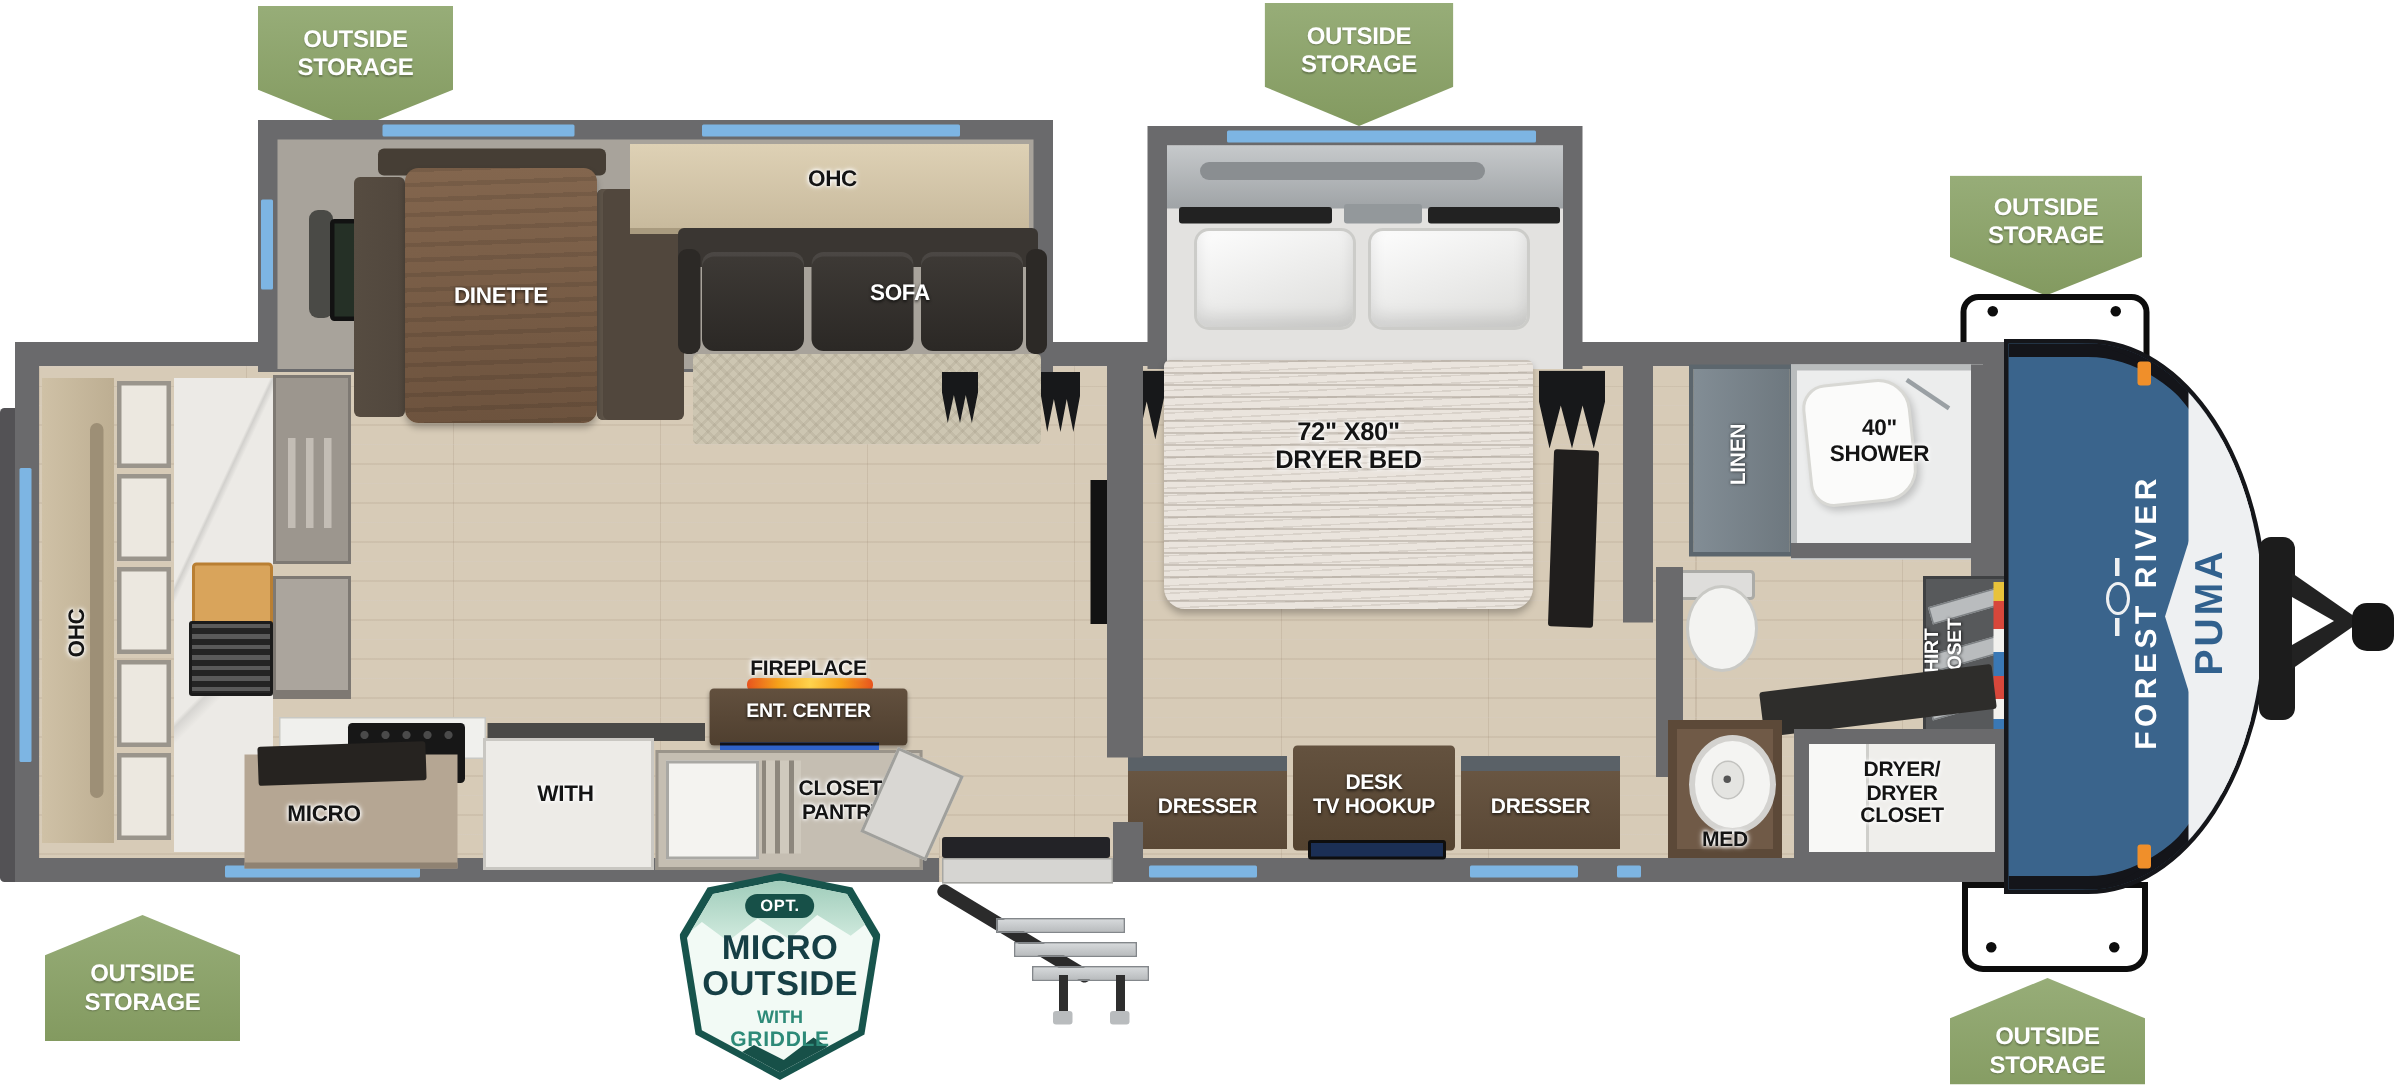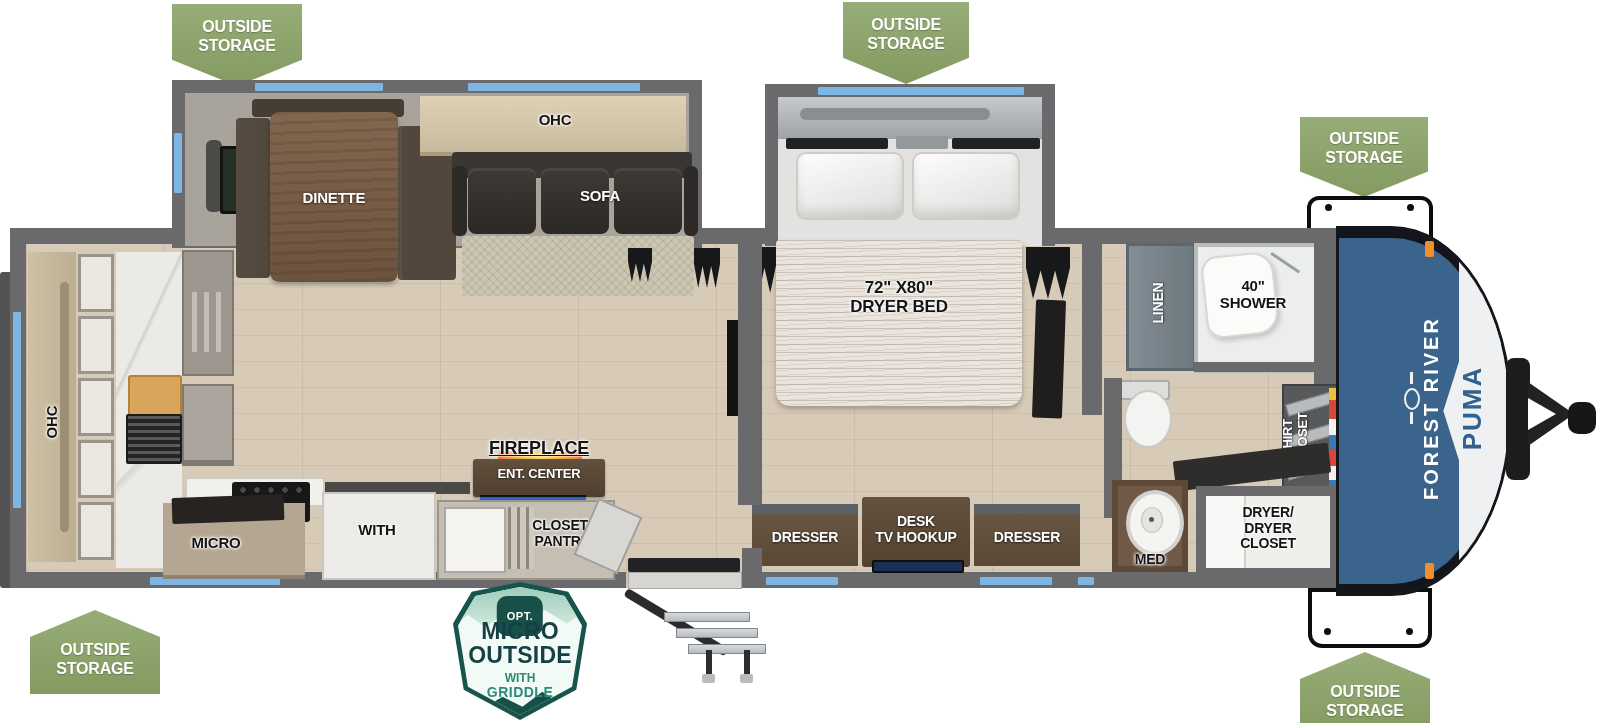--- a/index.html
+++ b/index.html
@@ -131,21 +131,21 @@
   <div class="abs" style="left:163px;top:503px;width:142px;height:72px;background:#b5a693;border-bottom:4px solid #8f8272;"></div>
   <div class="abs" style="left:172px;top:496px;width:112px;height:26px;background:#262320;border-radius:2px;transform:rotate(-2deg);"></div>
   <div class="lbl" style="left:166px;top:535px;width:100px;">MICRO</div>
   <div class="abs" style="left:325px;top:482px;width:145px;height:12px;background:#4a4947;"></div>
   <div class="abs" style="left:322px;top:492px;width:110px;height:84px;background:#edebe7;border:2px solid #c9c7c2;"></div>
   <div class="lbl" style="left:327px;top:522px;width:100px;">WITH</div>
 
   <div class="abs" style="left:498px;top:452px;width:84px;height:9px;background:linear-gradient(90deg,#e8541e,#f6a21a,#ffd34d,#f6a21a,#e8541e);border-radius:4px;"></div>
   <div class="abs" style="left:473px;top:459px;width:132px;height:38px;background:linear-gradient(180deg,#62503e,#4f3f2f);border-radius:3px;box-shadow:0 2px 3px rgba(0,0,0,.3);"></div>
   <div class="abs" style="left:480px;top:495px;width:106px;height:7px;background:#2f62c9;border-top:2px solid #10121a;"></div>
-  <div class="lbl" style="left:474px;top:438px;width:130px;font-size:18px;text-decoration:underline;">FIREPLACE</div>
+  <div class="lbl" style="left:474px;top:438px;width:130px;font-size:14px;">FIREPLACE</div>
   <div class="lbl w" style="left:476px;top:467px;width:126px;font-size:13px;">ENT. CENTER</div>
 
   <div class="abs" style="left:437px;top:500px;width:174px;height:76px;background:#c5beb2;border:2px solid #9a948a;"></div>
   <div class="abs" style="left:444px;top:507px;width:58px;height:62px;background:#f4f3f0;border:2px solid #a9a8a4;"></div>
   <div class="abs" style="left:508px;top:507px;width:26px;height:62px;background:repeating-linear-gradient(90deg,#8d877d 0 3px,#cfc9bd 3px 9px);"></div>
   <div class="lbl" style="left:520px;top:518px;width:84px;font-size:14px;white-space:normal;">
     <span style="display:block;">CLOSET/</span>
     <span style="display:block;">PANTRY</span>
   </div>
   <div class="abs" style="left:584px;top:505px;width:44px;height:58px;background:#d9d7d3;border:2px solid #a0a09c;transform:rotate(24deg);"></div>
@@ -258,21 +258,21 @@
   <div class="tread" style="left:688px;top:644px;width:76px;height:8px;"></div>
   <div class="abs" style="left:706px;top:650px;width:6px;height:26px;background:#2e2e2e;"></div>
   <div class="abs" style="left:744px;top:650px;width:6px;height:26px;background:#2e2e2e;"></div>
   <div class="abs" style="left:702px;top:674px;width:13px;height:9px;background:#b9bcbe;border-radius:2px;"></div>
   <div class="abs" style="left:740px;top:674px;width:13px;height:9px;background:#b9bcbe;border-radius:2px;"></div>
 
   <div class="abs" style="left:453px;top:582px;width:134px;height:138px;background:#17544c;clip-path:polygon(50% 0,86% 7%,100% 30%,92% 78%,50% 100%,8% 78%,0 30%,14% 7%);">
     <div style="position:absolute;left:5px;top:5px;right:5px;bottom:5px;background:#f2faf5;clip-path:polygon(50% 0,86% 7%,100% 30%,92% 78%,50% 100%,8% 78%,0 30%,14% 7%);">
       <div style="position:absolute;left:0;top:0;width:100%;height:36%;background:linear-gradient(180deg,#9fccba,#d9efe4);clip-path:polygon(0 0,100% 0,100% 55%,88% 80%,70% 50%,55% 85%,38% 55%,22% 88%,8% 60%,0 78%);"></div>
       <div style="position:absolute;left:0;bottom:0;width:100%;height:26%;background:#175048;clip-path:polygon(0 45%,8% 55%,20% 80%,36% 45%,52% 75%,68% 30%,84% 70%,100% 35%,100% 100%,0 100%);"></div>
-      <div style="position:absolute;left:50%;top:9px;transform:translateX(-50%);background:#175048;color:#fff;font-weight:700;font-size:11px;padding:14px 10px;border-radius:10px;letter-spacing:.5px;">OPT.</div>
+      <div style="position:absolute;left:50%;top:9px;transform:translateX(-50%);background:#175048;color:#fff;font-weight:700;font-size:11px;padding:2px 10px;border-radius:10px;letter-spacing:.5px;">OPT.</div>
       <div style="position:absolute;left:0;top:32px;width:100%;text-align:center;color:#163f45;font-weight:800;font-size:23px;letter-spacing:.2px;line-height:1.05;">MICRO</div>
       <div style="position:absolute;left:0;top:56px;width:100%;text-align:center;color:#163f45;font-weight:800;font-size:23px;letter-spacing:.2px;line-height:1.05;">OUTSIDE</div>
       <div style="position:absolute;left:0;top:84px;width:100%;text-align:center;color:#2d8a78;font-weight:800;font-size:12px;">WITH</div>
       <div style="position:absolute;left:0;top:97px;width:100%;text-align:center;color:#2d8a78;font-weight:800;font-size:14px;letter-spacing:.5px;">GRIDDLE</div>
     </div>
   </div>
 
 </div>
 
 </body></html>

